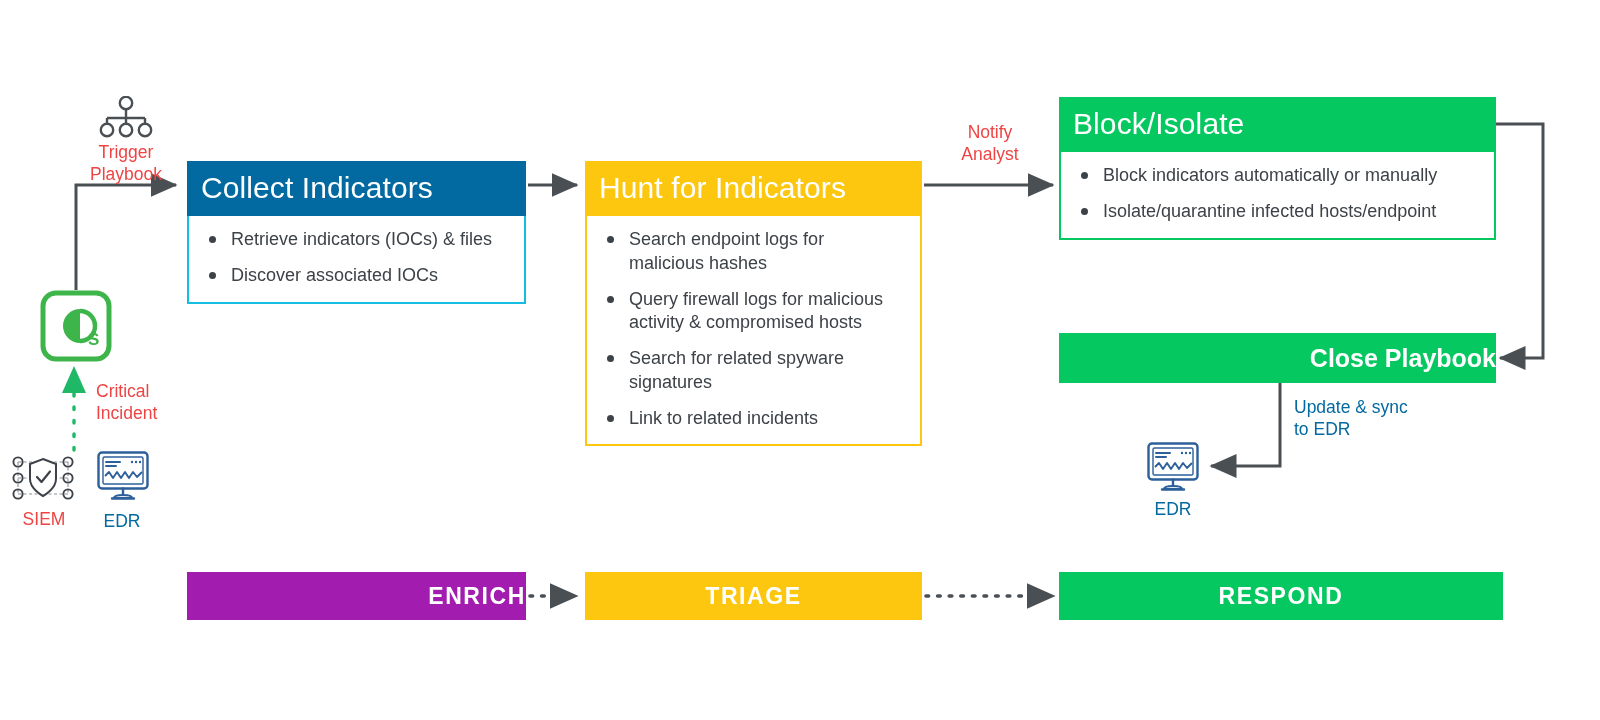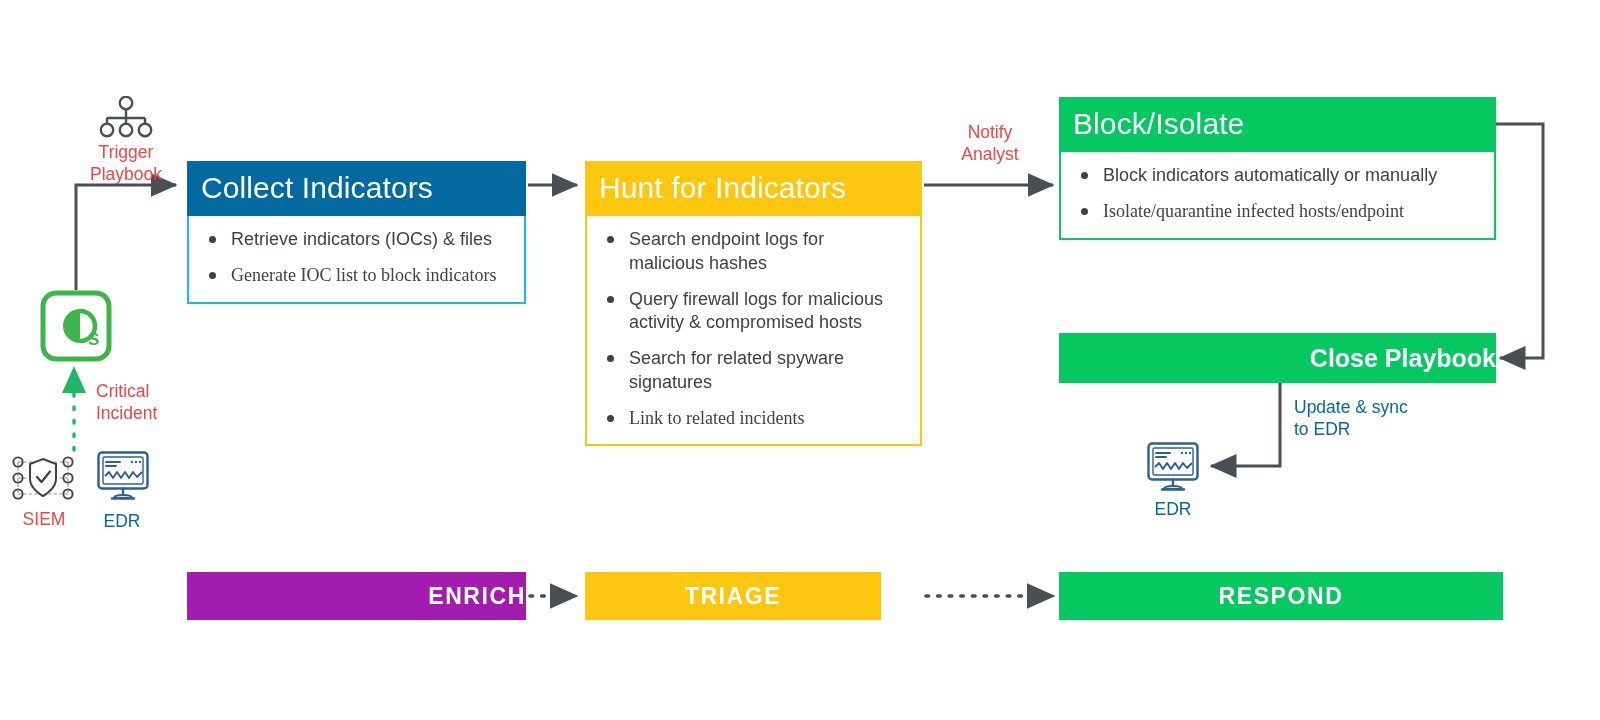--- a/index.html
+++ b/index.html
@@ -38,21 +38,21 @@
   }
   .card-body ul { list-style: none; }
   .card-body li {
     position: relative;
     padding-left: 26px;
     font-size: 18px;
     line-height: 1.32;
     color: #3d4248;
     margin-bottom: 12px;
   }
-  .card-body li:last-child { margin-bottom: 0; font-family: Liberation Serif, serif; }
+  .card-body li:last-child { margin-bottom: 0; }
   .card-body li .bullet {
     position: absolute;
     left: 4px;
     top: 8px;
     width: 7px;
     height: 7px;
     border-radius: 50%;
     background: #3d4248;
   }
 
@@ -205,21 +205,21 @@
       <path d="M18,48 C18,45.5 22,45 27,45 C32,45 36,45.5 36,48 Z" fill="none" stroke="#2d5f9a" stroke-width="2"></path>
     </svg>
   </div>
   <div class="label center dark" style="left:82px; top:510px; width:80px;">EDR</div>
 
   <div class="card c-cyan" style="left:187px; top:161px; width:339px;">
     <div class="card-header">Collect Indicators</div>
     <div class="card-body">
       <ul>
         <li><span class="bullet"></span><span>Retrieve indicators (IOCs) &amp; files</span></li>
-        <li><span class="bullet"></span><span>Generate IOC list to block indicators</span></li>
+        <li><span class="bullet"></span><span>Discover associated IOCs</span></li>
       </ul>
     </div>
   </div>
 
   <div class="card c-amber" style="left:585px; top:161px; width:337px;">
     <div class="card-header">Hunt for Indicators</div>
     <div class="card-body">
       <ul>
         <li><span class="bullet"></span><span>Search endpoint logs for malicious hashes</span></li>
         <li><span class="bullet"></span><span>Query firewall logs for malicious activity &amp; compromised hosts</span></li>
@@ -260,20 +260,20 @@
       <path d="M9,26 L13,22 L17,28 L21,22 L25,28 L29,22 L33,28 L37,22 L41,27 L46,22" fill="none" stroke="#2d5f9a" stroke-width="1.9" stroke-linejoin="round"></path>
       <path d="M27,38.5 L27,45 M16,48.5 L38,48.5" stroke="#2d5f9a" stroke-width="2.4" stroke-linecap="round"></path>
       <path d="M18,48 C18,45.5 22,45 27,45 C32,45 36,45.5 36,48 Z" fill="none" stroke="#2d5f9a" stroke-width="2"></path>
     </svg>
   </div>
   <div class="label center dark" style="left:1133px; top:498px; width:80px;">EDR</div>
 
   <div class="phase p-cyan" style="left:187px; top:572px; width:339px;">
     <span>ENRICH</span>
   </div>
-  <div class="phase p-amber" style="left:585px; top:572px; width:296px;">
+  <div class="phase p-amber" style="left:585px; top:572px; width:337px;">
     <span>TRIAGE</span>
   </div>
   <div class="phase p-green" style="left:1059px; top:572px; width:444px;">
     <span>RESPOND</span>
   </div>
 
 </div>
 
 </body></html>

